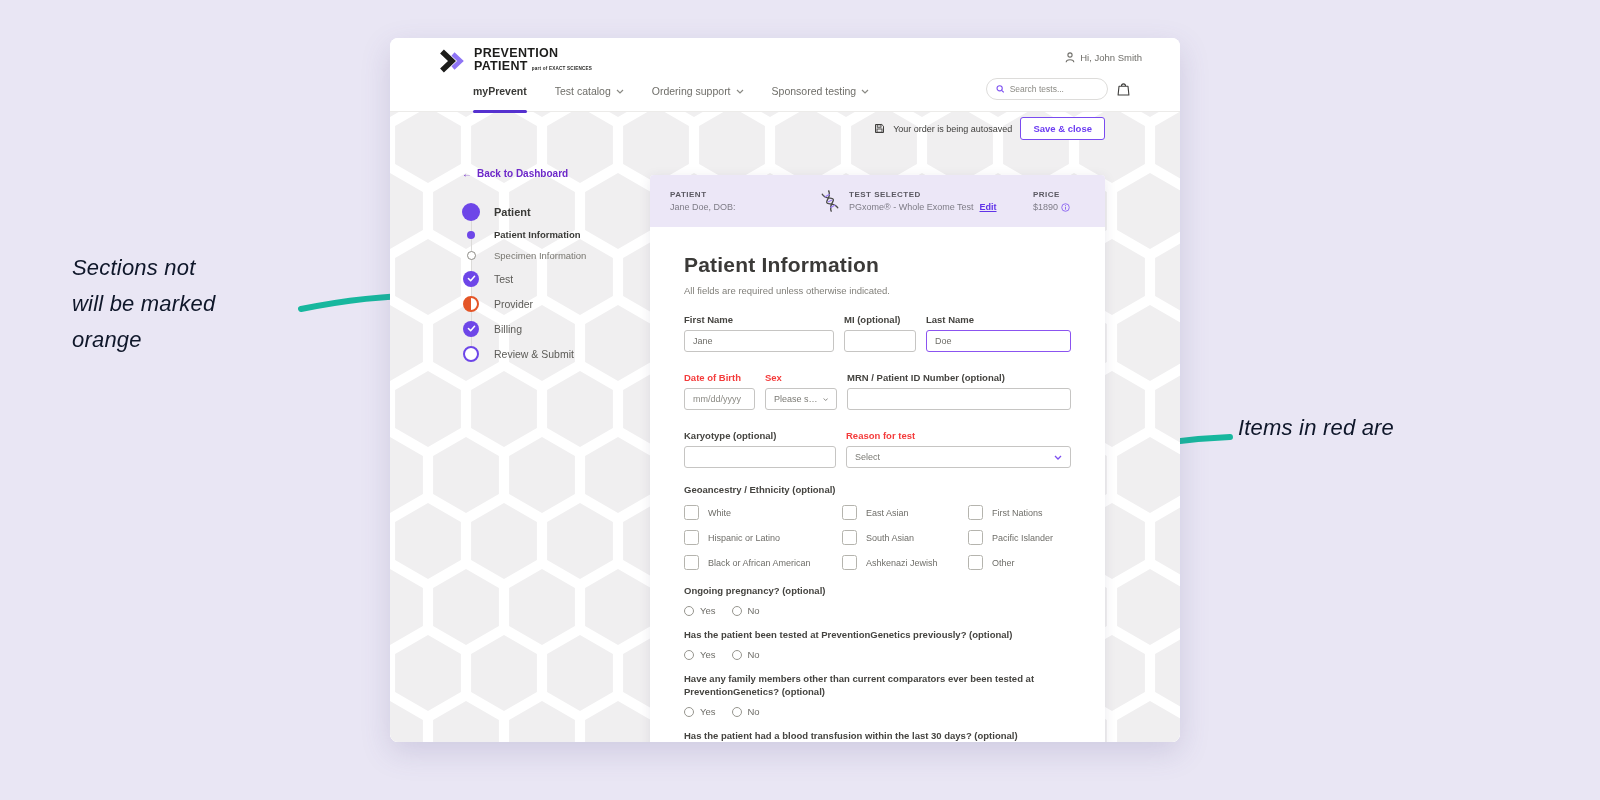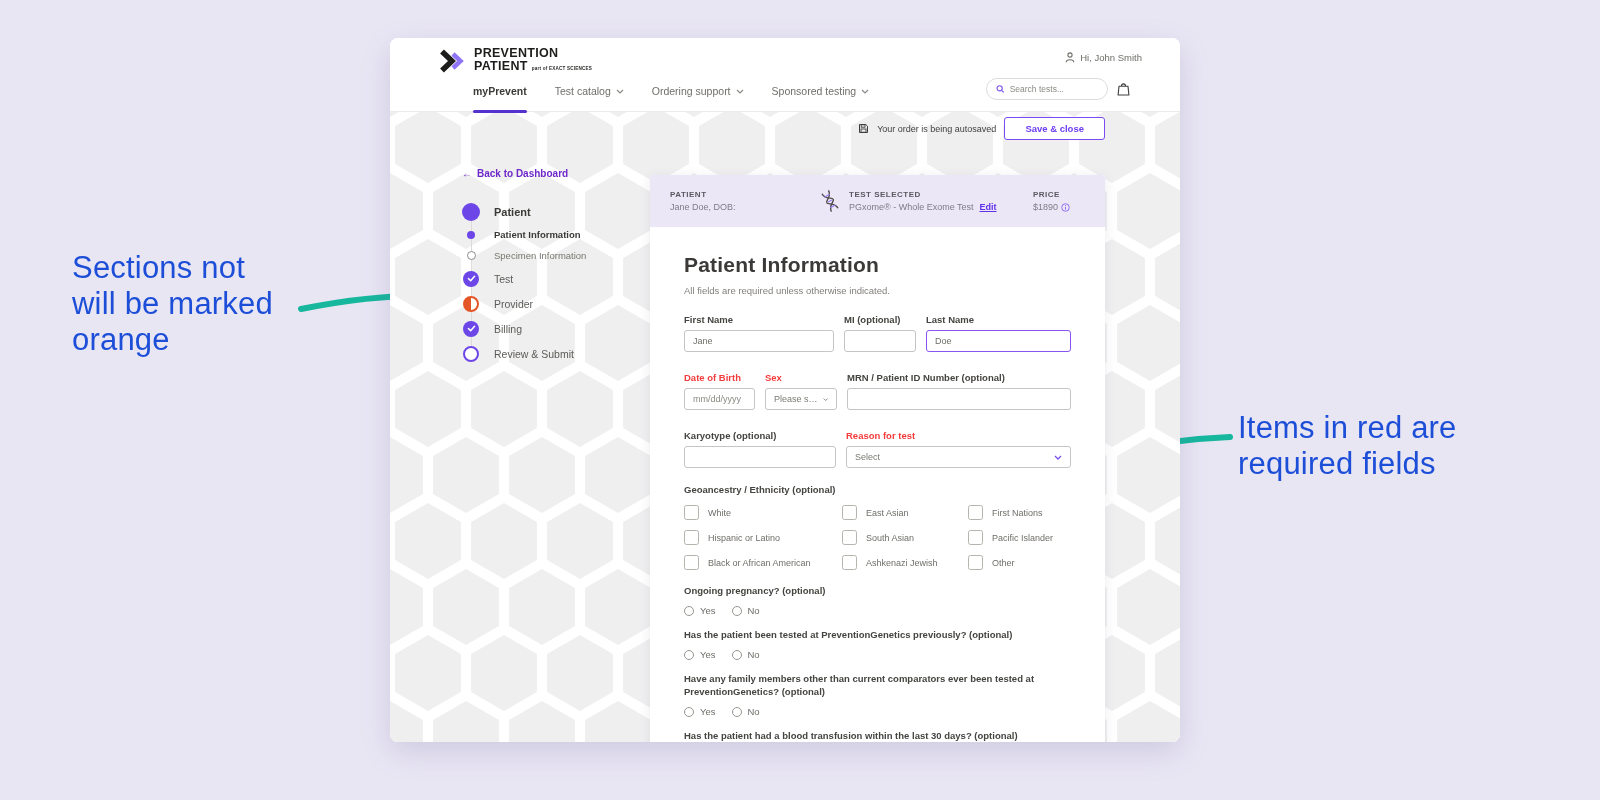--- a/index.html
+++ b/index.html
@@ -5,21 +5,21 @@
   * { margin:0; padding:0; box-sizing:border-box; }
   html,body { width:1600px; height:800px; }
   body {
     font-family:"Liberation Sans", sans-serif;
     background:#e9e6f4;
     position:relative;
     overflow:hidden;
   }
 
   
-  .ann { position:absolute; color:#1d4ed8; font-size:31px; line-height:36px; letter-spacing:.2px; }
+  .ann { position:absolute; color:#0f172a; font-size:22px; line-height:36px; letter-spacing:.2px;font-style:italic; }
   .ann-left  { left:72px;  top:250px; }
   .ann-right { left:1238px; top:410px; }
   .arrow-svg { position:absolute; }
   .arrow-left-svg  { left:295px; top:282px; }
   .arrow-right-svg { left:1072px; top:424px; }
 
   
   .window {
     position:absolute; left:390px; top:38px; width:790px; height:704px;
     background:#fff; border-radius:8px; overflow:hidden;
@@ -42,21 +42,21 @@
   .search input { border:none; outline:none; font-size:8.5px; color:#6f6e69; width:100%; font-family:inherit; background:transparent; }
   .search input::placeholder { color:#8b8a84; }
   .bag { position:absolute; right:50px; top:44px; cursor:pointer; }
 
   
   .content { position:absolute; top:74px; left:0; right:0; bottom:0; }
   .hex-bg { position:absolute; inset:0; z-index:0; }
 
   .autosave { position:absolute; top:5px; right:75px; z-index:2; display:flex; align-items:center; gap:8px; }
   .autosave-text { font-size:9px; color:#3f3e3c; }
-  .save-close { background:#fff; border:1px solid #7a4bf0; color:#6d3df2; font-weight:700; font-size:9.5px; padding:5px 20px; border-radius:3px; cursor:pointer; font-family:inherit; }
+  .save-close { background:#fff; border:1px solid #7a4bf0; color:#6d3df2; font-weight:700; font-size:9.5px; padding:5px 12px; border-radius:3px; cursor:pointer; font-family:inherit; }
 
   .back-link { position:absolute; left:72px; top:56px; z-index:2; font-size:10px; font-weight:700; color:#6d28c9; display:flex; gap:5px; align-items:center; cursor:pointer; }
 
   
   .stepper { position:absolute; left:72px; top:88px; z-index:2; }
   .step-line { position:absolute; left:8.5px; top:12px; height:142px; width:1px; background:#dcdbd9; z-index:0; }
   .step { position:relative; z-index:1; display:flex; align-items:center; cursor:pointer; }
   .step.main { height:25px; }
   .step.first { height:24px; }
   .step.sub { height:21px; }
@@ -124,21 +124,20 @@
   <div>will be marked</div>
   <div>orange</div>
 </div>
 <svg class="arrow-svg arrow-left-svg" width="170" height="40">
   <path d="M6,27 C55,17 105,13 140,13.5" stroke="#17b79e" stroke-width="6" fill="none" stroke-linecap="round"></path>
   <polygon points="137,4.5 161,14 138,24" fill="#17b79e"></polygon>
 </svg>
 
 <div class="ann ann-right">
   <div>Items in red are</div>
-  <div>required fields</div>
 </div>
 <svg class="arrow-svg arrow-right-svg" width="165" height="50">
   <path d="M158,13 C105,15 62,23 30,31" stroke="#17b79e" stroke-width="6" fill="none" stroke-linecap="round"></path>
   <polygon points="33,21 9,33 34,42" fill="#17b79e"></polygon>
 </svg>
 
 <div class="window">
 
   <header class="app-header">
     <div class="logo">

